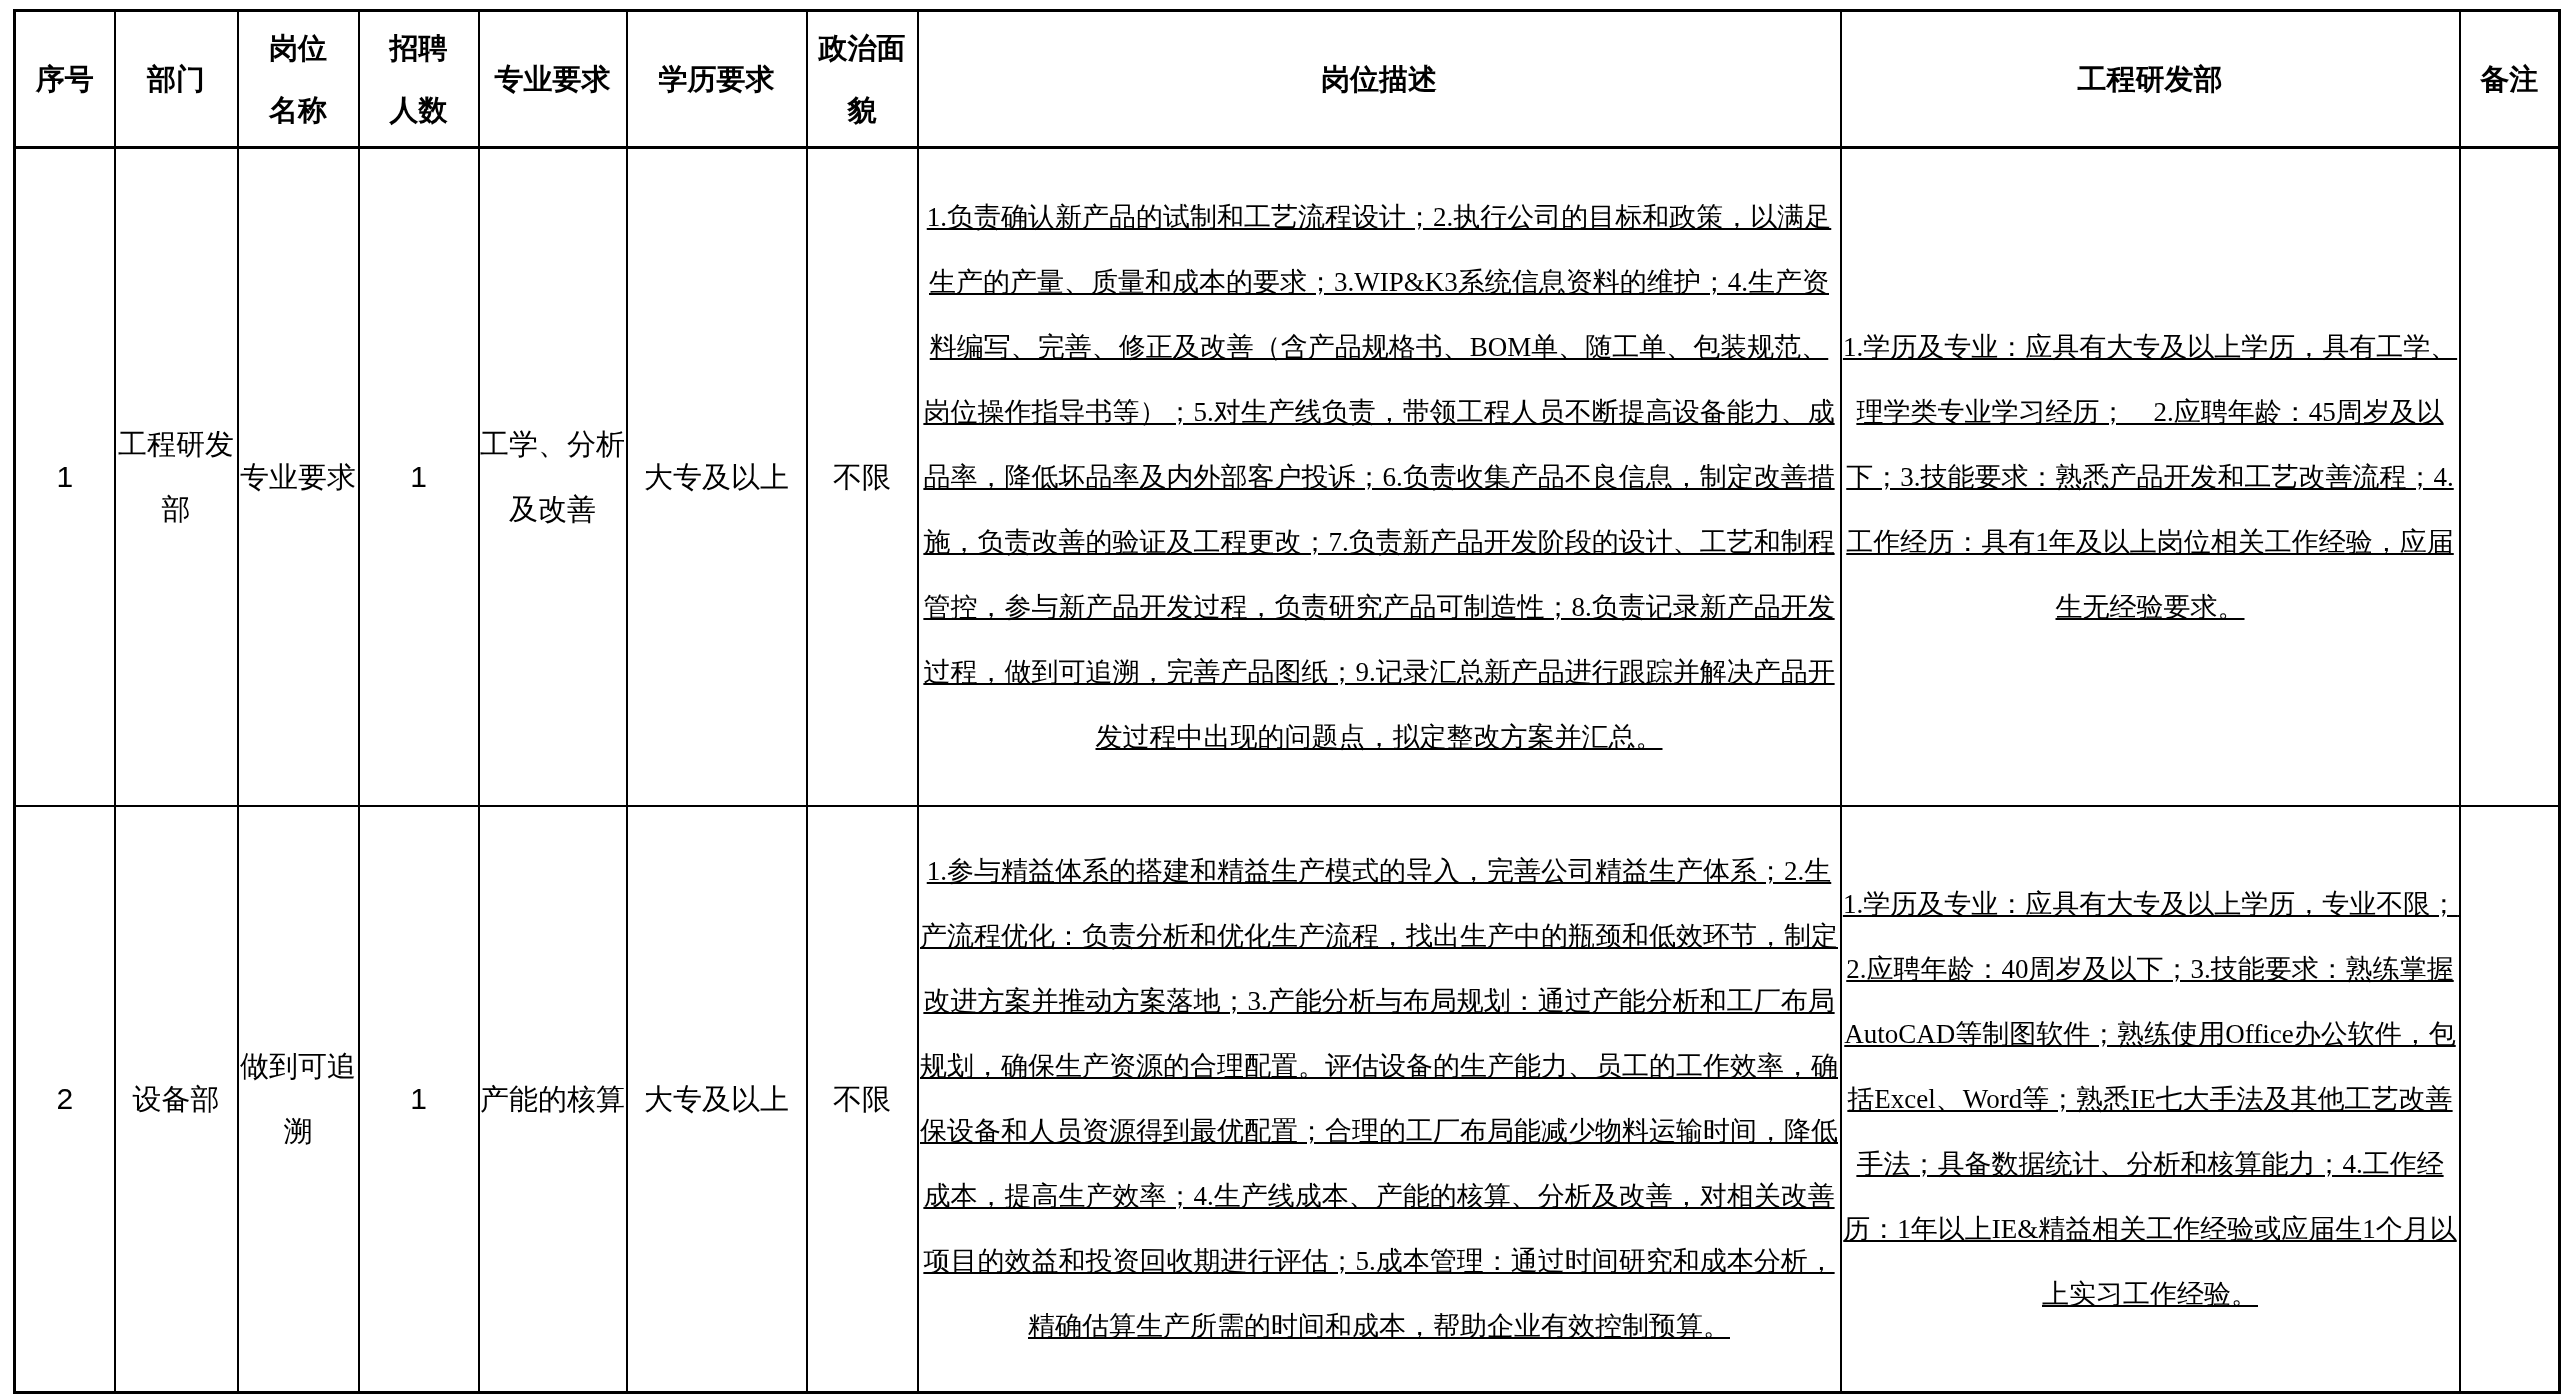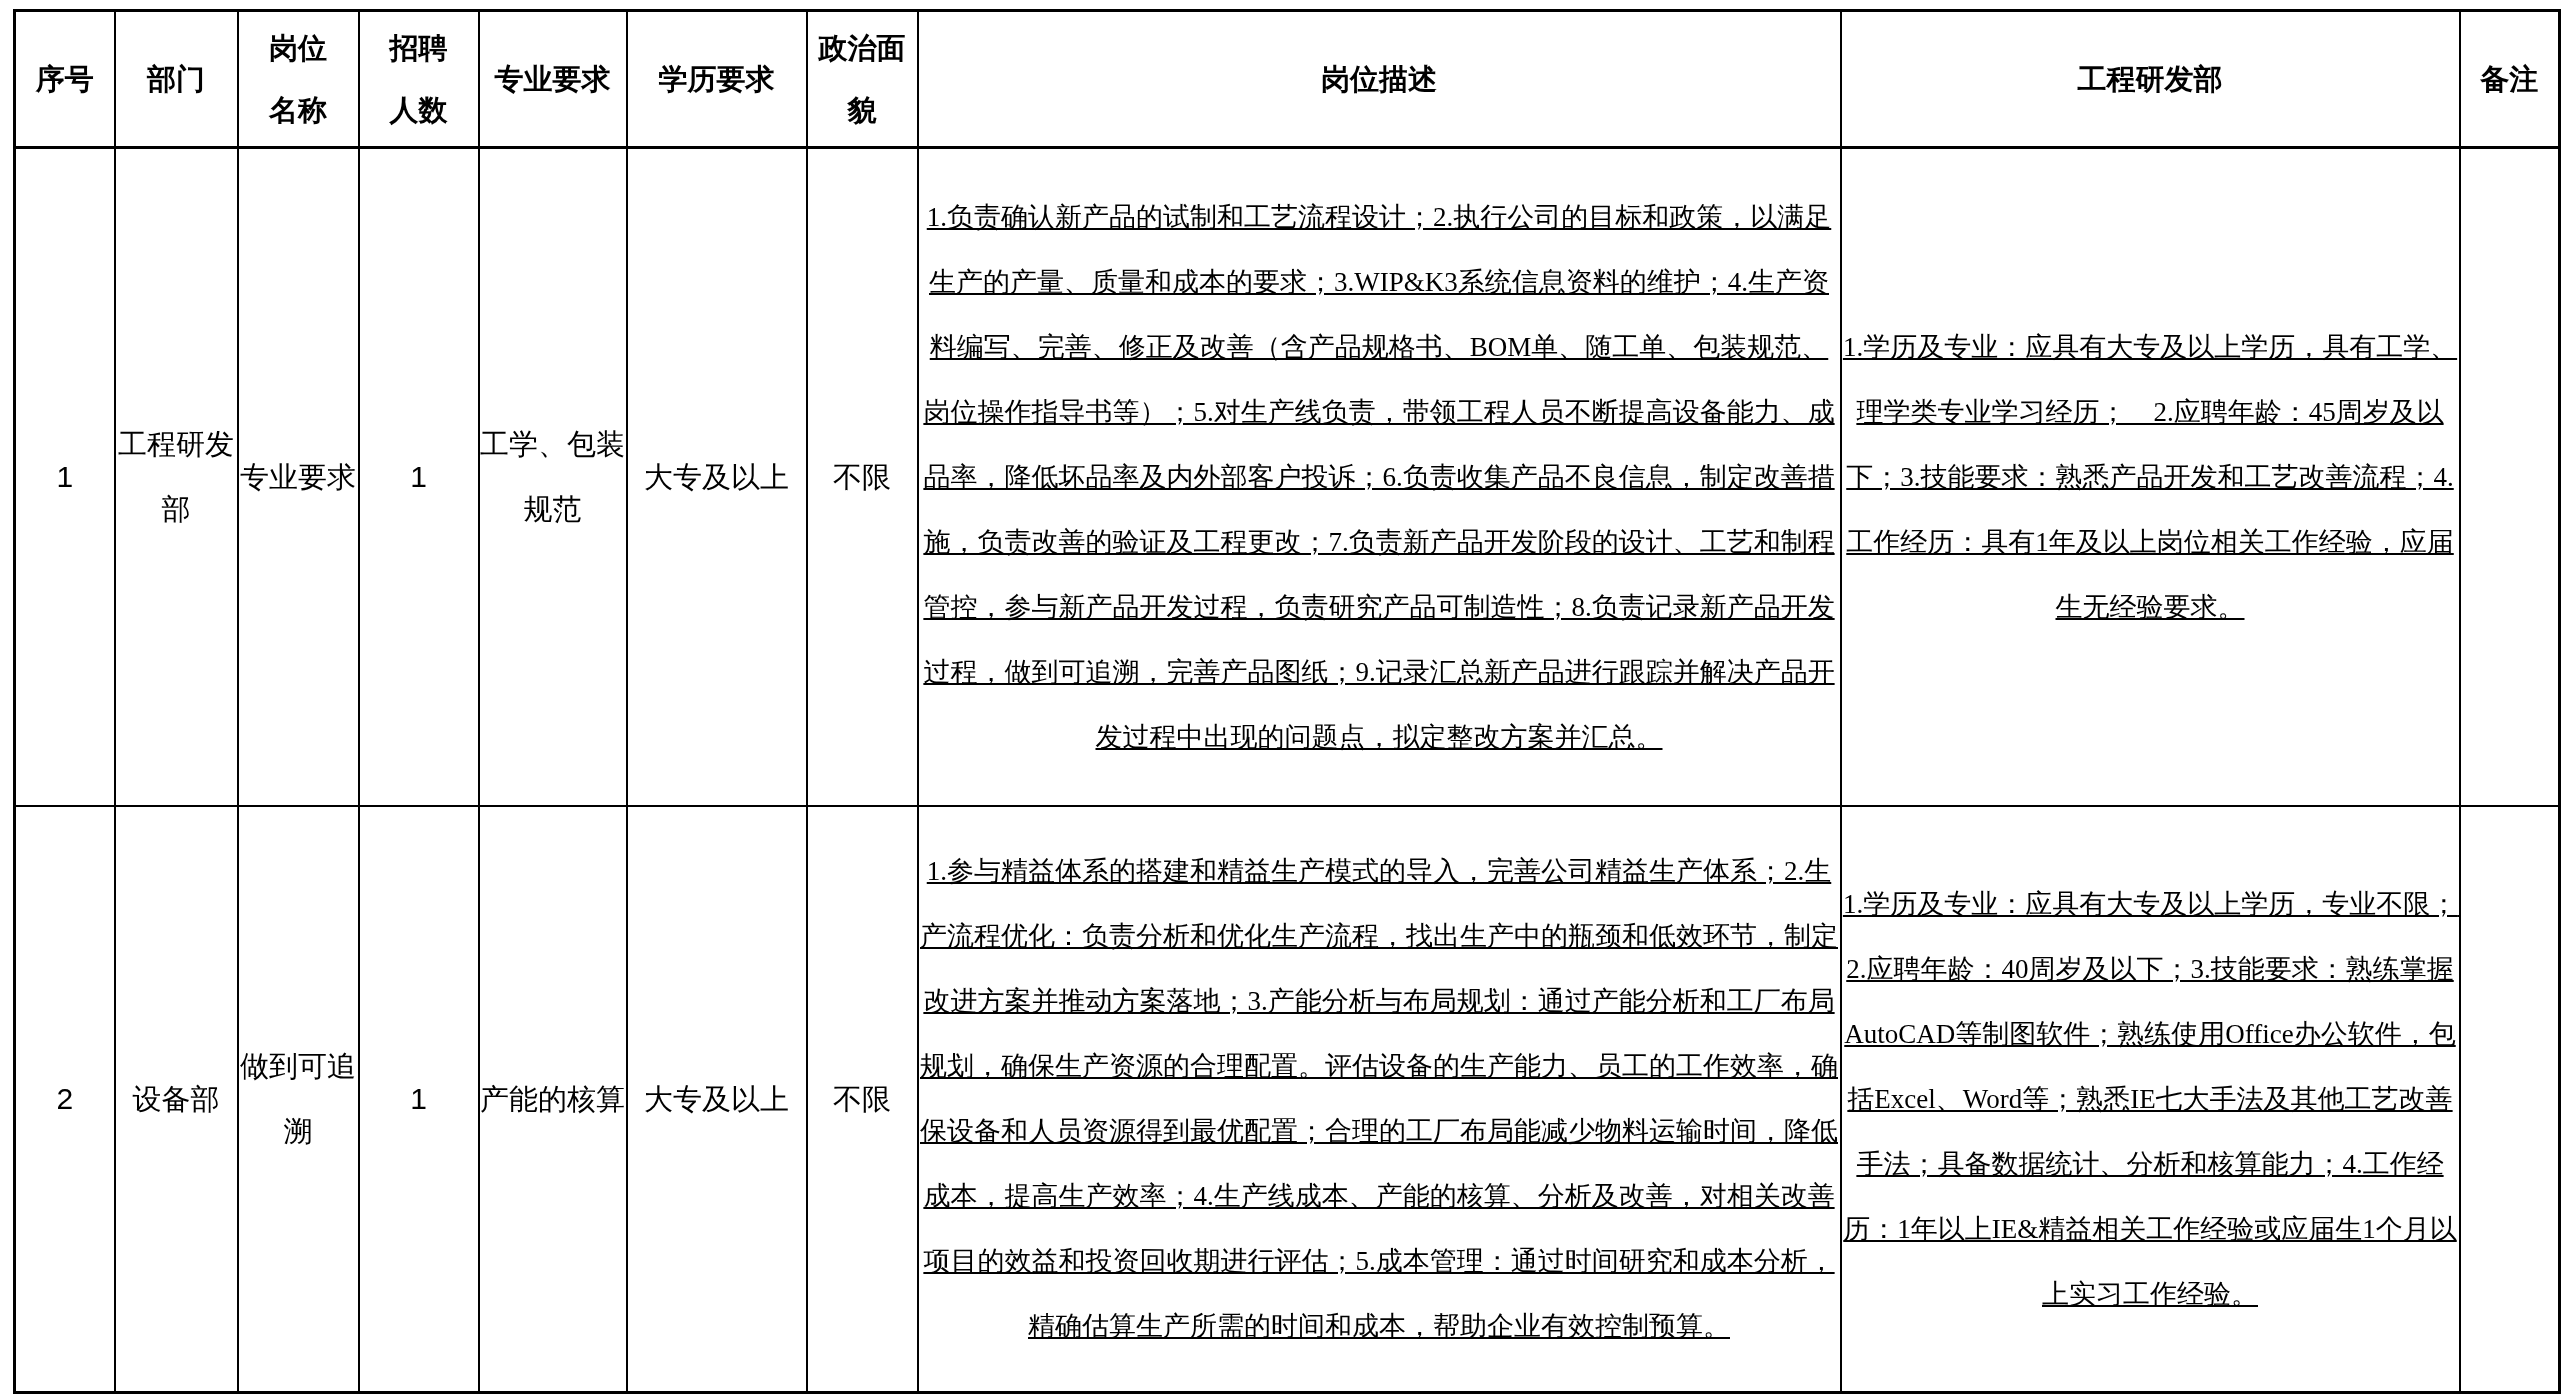--- a/index.html
+++ b/index.html
@@ -100,21 +100,21 @@
         <th>工程研发部</th>
         <th>备注</th>
       </tr>
     </thead>
     <tbody>
       <tr class="row-1">
         <td class="cell-num">1</td>
         <td class="cell-center">工程研发部</td>
         <td class="cell-center">专业要求</td>
         <td class="cell-num">1</td>
-        <td class="cell-center">工学、包装规范</td>
+        <td class="cell-center">工学、分析及改善</td>
         <td class="cell-center">大专及以上</td>
         <td class="cell-center">不限</td>
         <td class="cell-long">1.负责确认新产品的试制和工艺流程设计；2.执行公司的目标和政策，以满足生产的产量、质量和成本的要求；3.WIP&amp;K3系统信息资料的维护；4.生产资料编写、完善、修正及改善（含产品规格书、BOM单、随工单、包装规范、岗位操作指导书等）；5.对生产线负责，带领工程人员不断提高设备能力、成品率，降低坏品率及内外部客户投诉；6.负责收集产品不良信息，制定改善措施，负责改善的验证及工程更改；7.负责新产品开发阶段的设计、工艺和制程管控，参与新产品开发过程，负责研究产品可制造性；8.负责记录新产品开发过程，做到可追溯，完善产品图纸；9.记录汇总新产品进行跟踪并解决产品开发过程中出现的问题点，拟定整改方案并汇总。</td>
         <td class="cell-long">1.学历及专业：应具有大专及以上学历，具有工学、理学类专业学习经历；　2.应聘年龄：45周岁及以下；3.技能要求：熟悉产品开发和工艺改善流程；4.工作经历：具有1年及以上岗位相关工作经验，应届生无经验要求。</td>
         <td class="cell-center"></td>
       </tr>
       <tr class="row-2">
         <td class="cell-num">2</td>
         <td class="cell-center">设备部</td>
         <td class="cell-center">做到可追溯</td>

